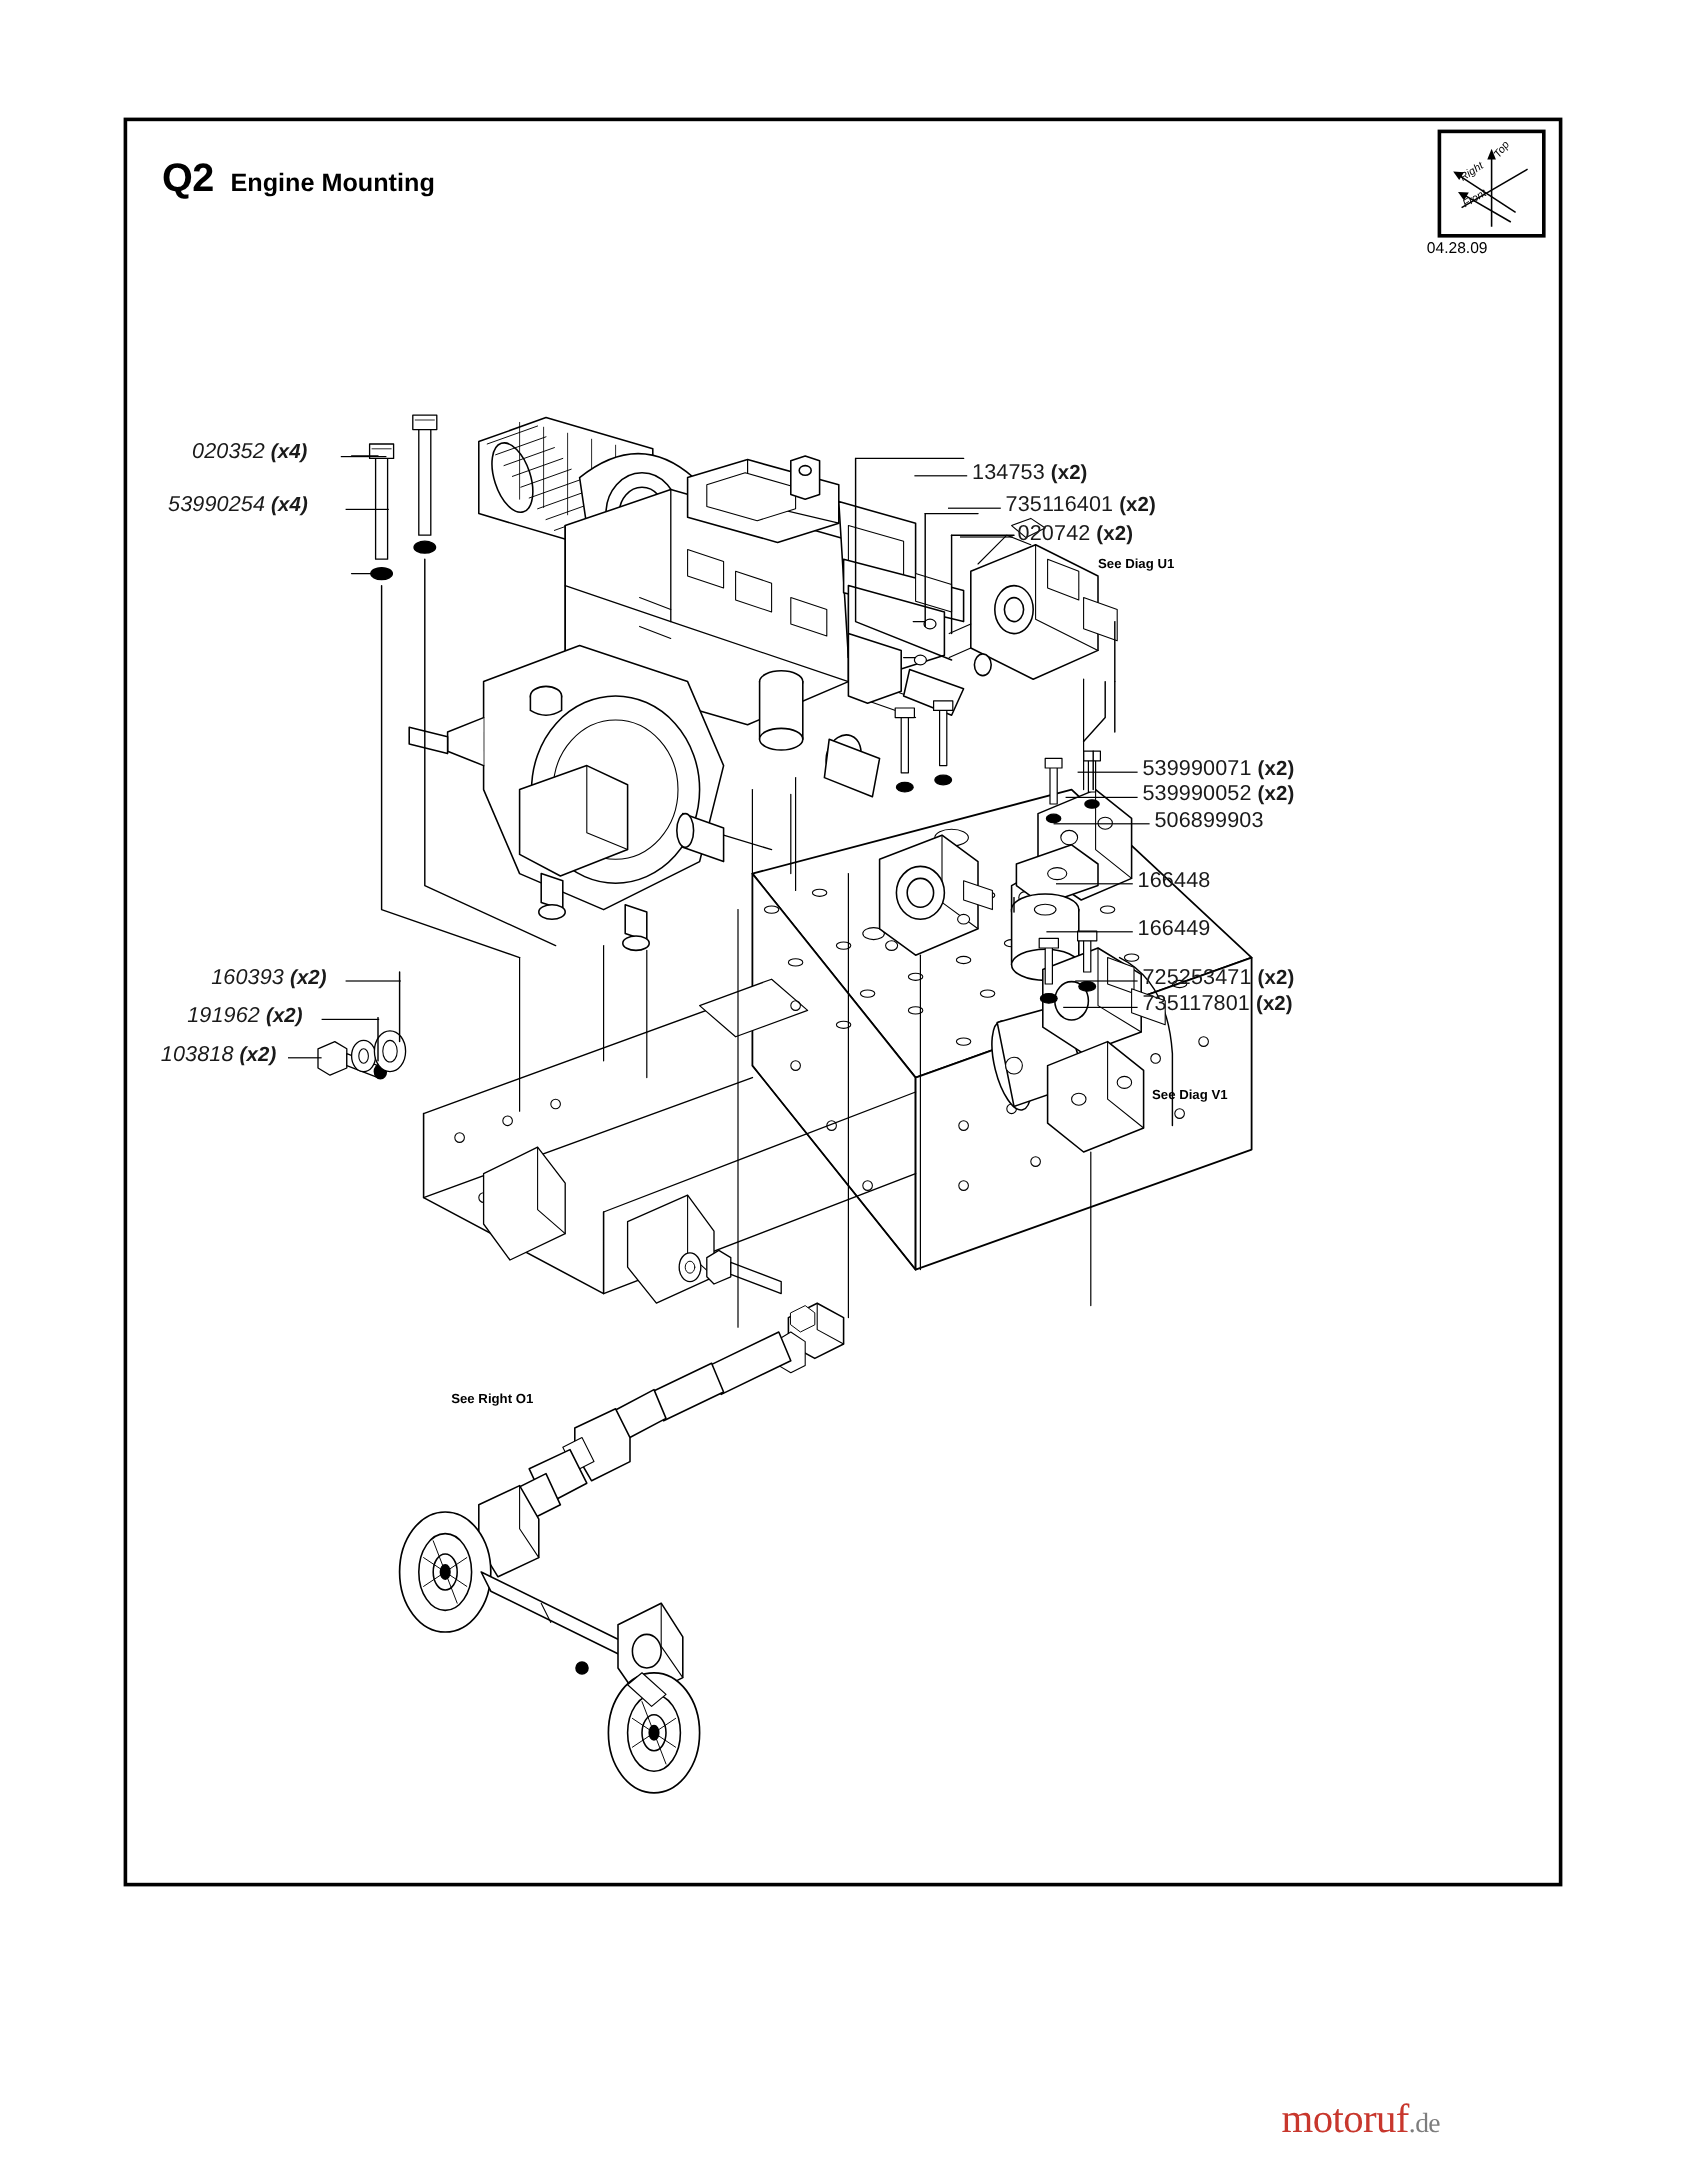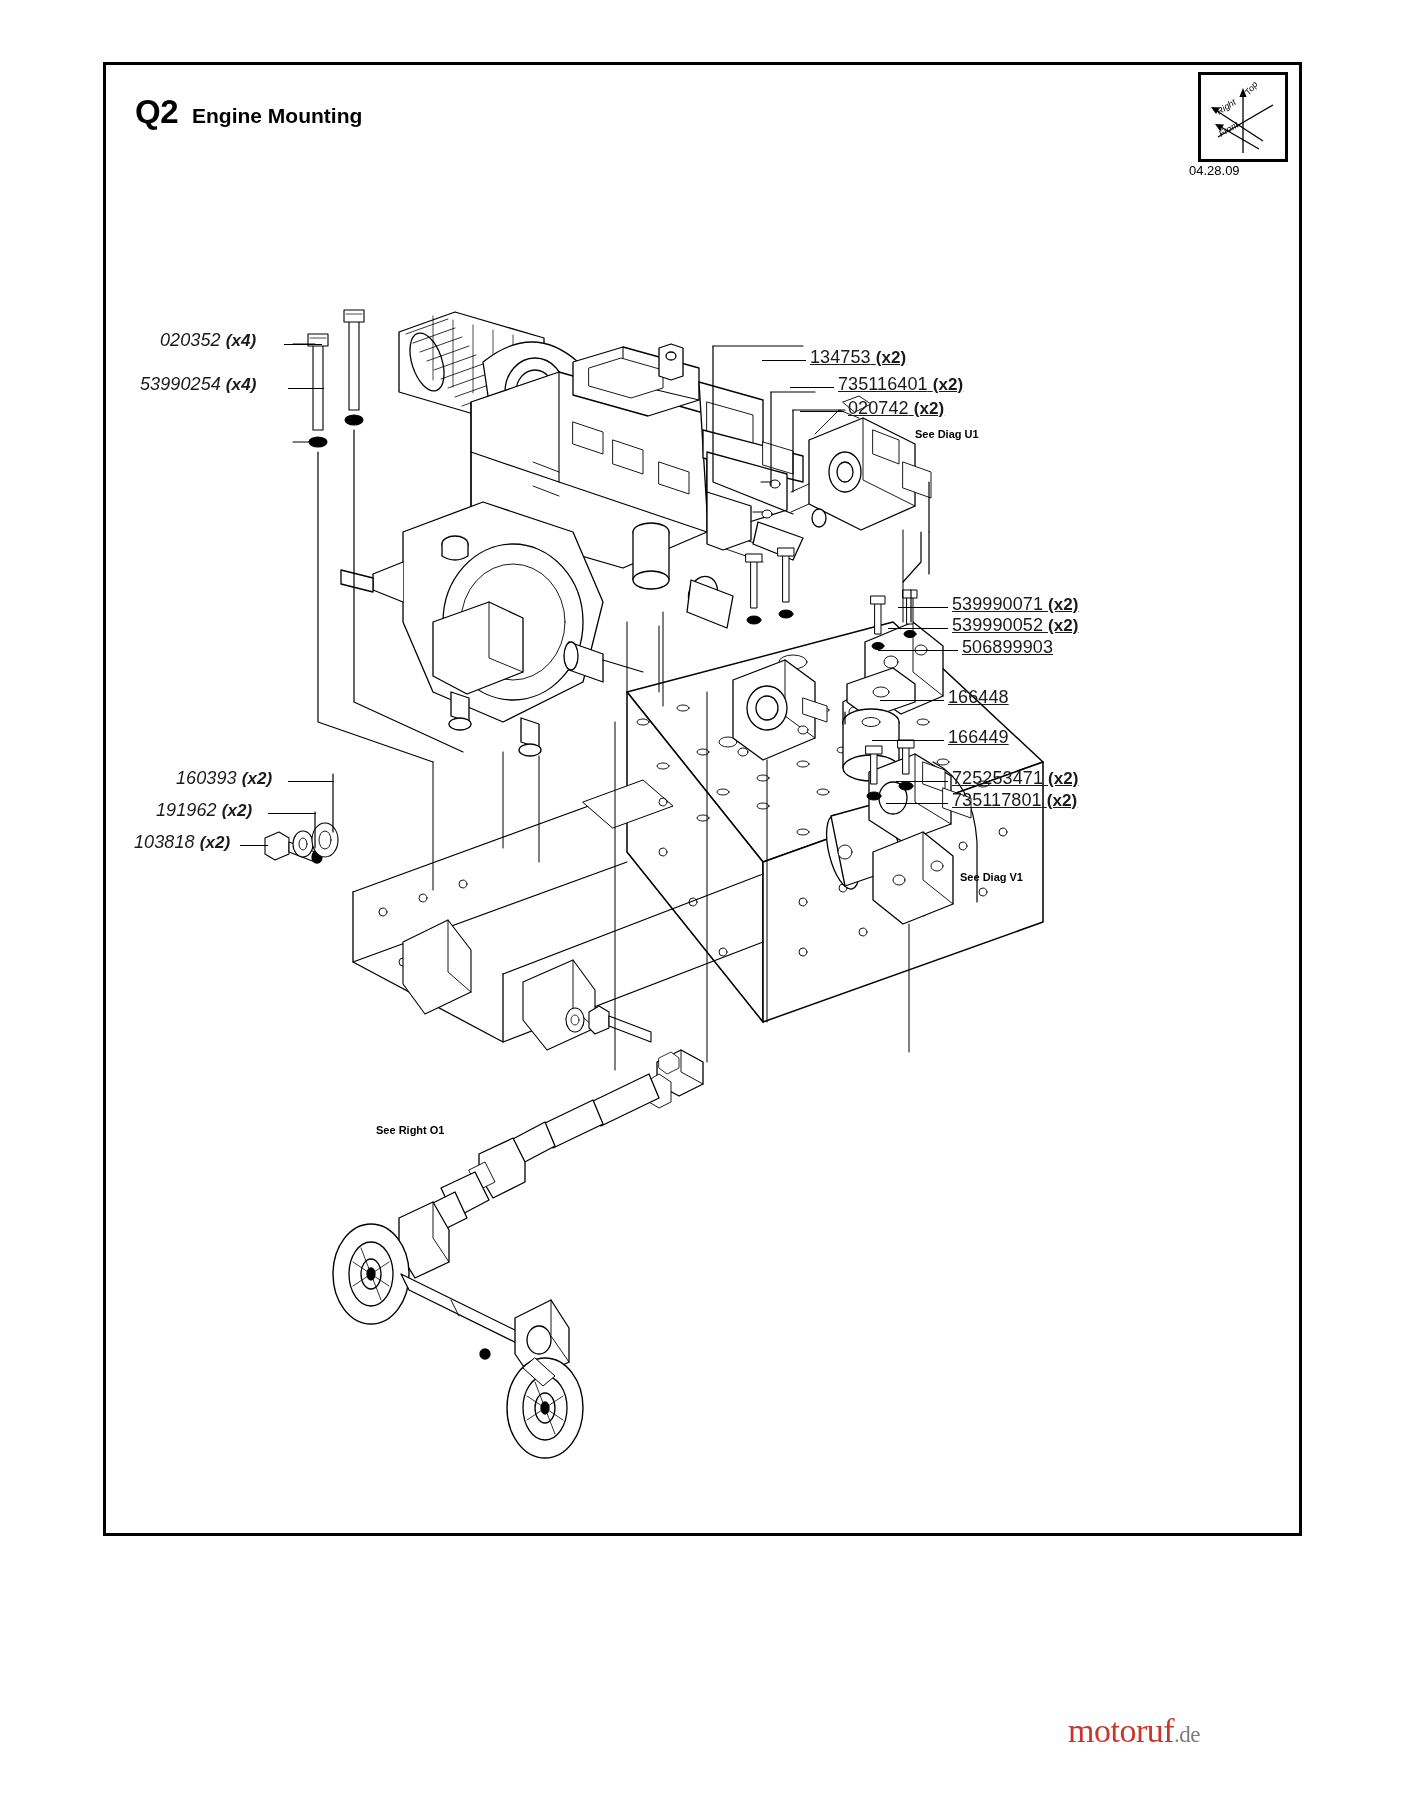--- a/index.html
+++ b/index.html
@@ -3,21 +3,21 @@
 <meta charset="utf-8">
 <style>
   html,body{margin:0;padding:0;}
   body{
     width:1401px;height:1800px;
     background:#ffffff;
     font-family:"Liberation Sans", sans-serif;
     position:relative;
     overflow:hidden;
   }
-  #page{position:absolute;inset:0;}
+  #page{position:absolute;inset:0;margin-top:36px;}
 
   
   .sheet-border{
     position:absolute;
     left:103px;top:62px;
     width:1199px;height:1474px;
     border:3px solid #000;
     background:#fff;
     box-sizing:border-box;
   }
@@ -55,21 +55,21 @@
   .callout{
     position:absolute;
     font-size:17.5px;
     color:#1a1a1a;
     white-space:nowrap;
     font-family:"Liberation Sans", sans-serif;
     letter-spacing:0.1px;
   }
   .callout .pn{font-weight:normal;font-size:18px;}
   .callout .qty{font-weight:bold;font-size:17px;}
-  .callout.right{text-align:left;text-decoration:underline;}
+  .callout.right{text-align:left;}
   .callout.left{text-align:right;font-style:italic;}
 
   
   .diagref{
     position:absolute;
     font-size:11px;font-weight:bold;color:#000;
     white-space:nowrap;
     font-family:"Liberation Sans", sans-serif;
   }
 

